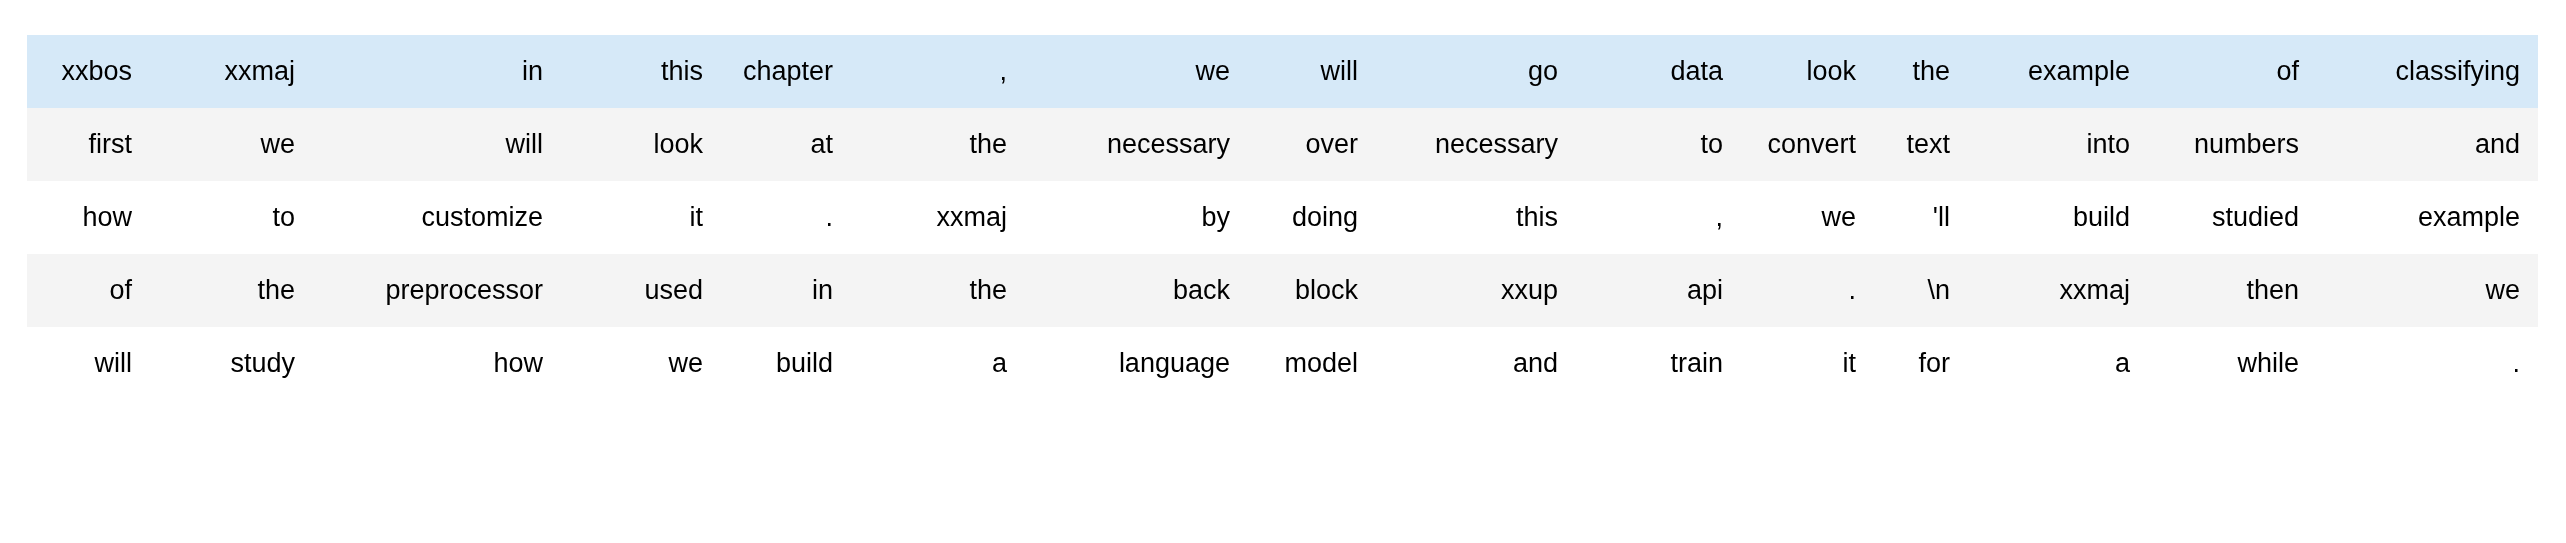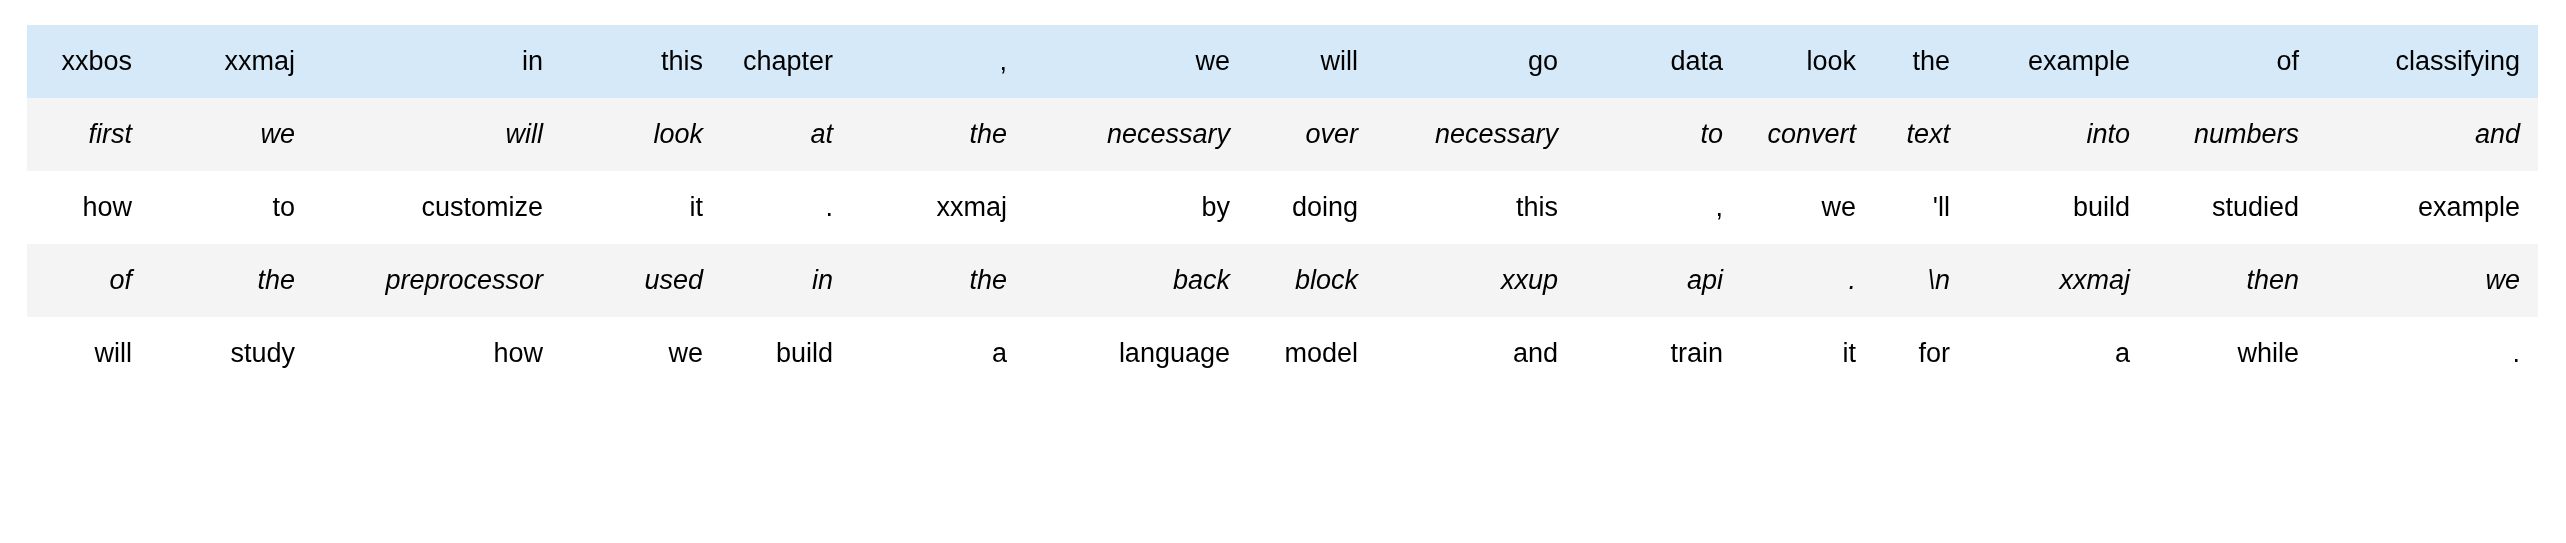--- a/index.html
+++ b/index.html
@@ -7,42 +7,42 @@
     padding: 0;
     background: #ffffff;
   }
   body {
     width: 2566px;
     height: 543px;
     font-family: "Liberation Sans", "DejaVu Sans", sans-serif;
     color: #000000;
   }
   .output-wrap {
-    margin: 25px 28px 0 27px;
+    margin: 35px 28px 0 27px;
   }
   table.token-table {
     table-layout: fixed;
     width: 2511px;
     border-collapse: collapse;
     border-spacing: 0;
     font-size: 27px;
   }
   table.token-table td {
     box-sizing: border-box;
     height: 73px;
     padding: 0 18px;
     text-align: right;
     vertical-align: middle;
     white-space: nowrap;
     overflow: hidden;
     border: none;
   }
   
   table.token-table tr.hl td     { background: var(--hl-color, #d6e9f8); }
-  table.token-table tr.stripe td { background: var(--stripe-color, #f4f4f4); font-style: italic; }
+  table.token-table tr.stripe td { background: var(--stripe-color, #f4f4f4); }
 </style>
 </head>
 <body style="color: rgb(0, 0, 0);">
 
 <div class="output-wrap">
   <table class="token-table">
     <colgroup>
       <col style="width:123px">
         <col style="width:163px">
         <col style="width:248px">

